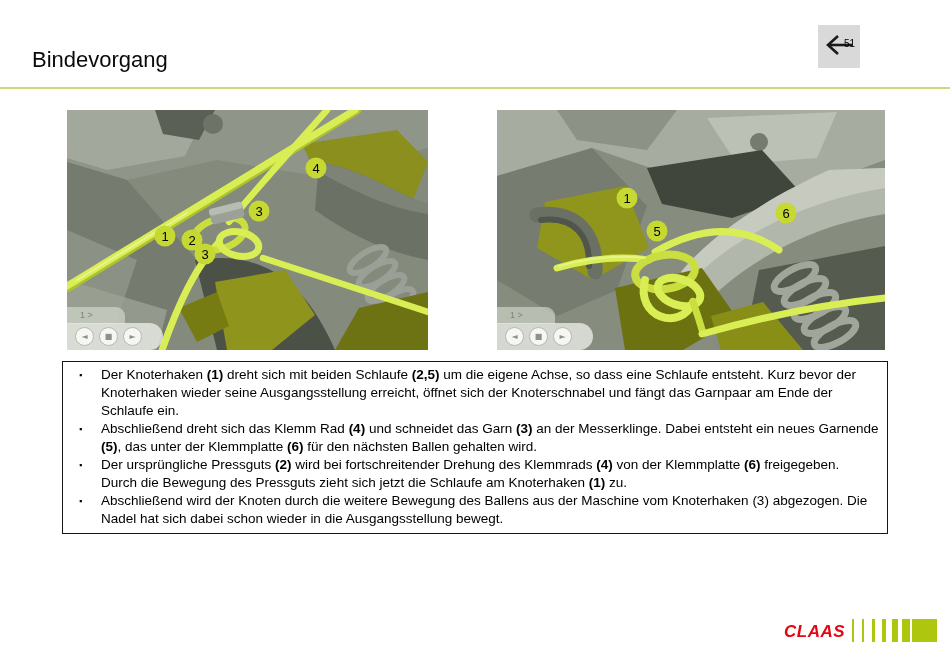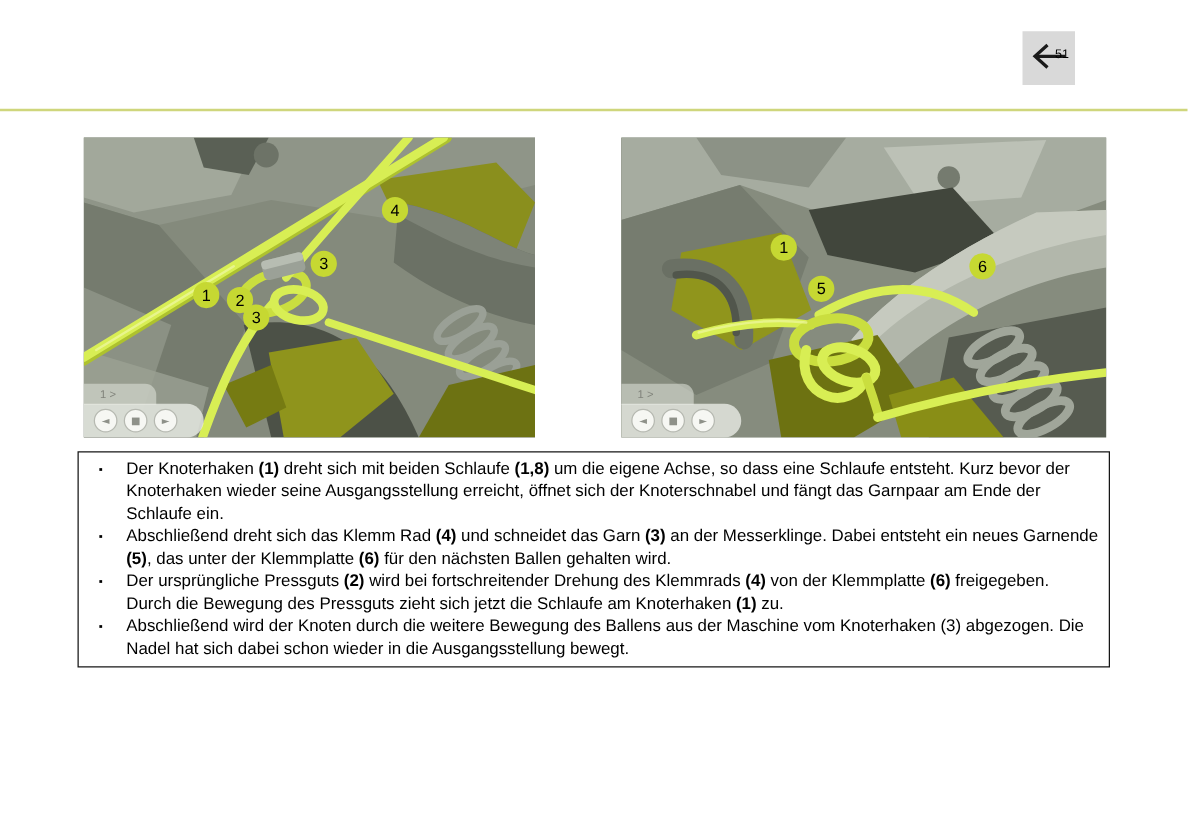--- a/index.html
+++ b/index.html
@@ -47,20 +47,21 @@
   .logo-word{font-size:17px;font-weight:bold;font-style:italic;letter-spacing:0.5px;
              line-height:20px;margin-right:7px;}
   .logo-bars{display:flex;align-items:flex-end;height:23px;}
   .logo-bar{height:23px;}
 </style>
 </head>
 <body>
 
 <div class="slide">
 
+  <div class="title">Bindevorgang</div>
 
   <button class="back-btn">
     <span>
       <svg width="36" height="34" viewBox="0 0 36 34">
         <line x1="31" y1="17" x2="8" y2="17" stroke="#1a1a1a" stroke-width="2.6"></line>
         <polyline points="17,8 7,17 17,26" fill="none" stroke="#1a1a1a" stroke-width="2.6"></polyline>
       </svg>
     </span>
   </button>
   <div class="page-num">51</div>
@@ -175,31 +176,43 @@
         <button class="ctrl-btn">
           <span>►</span>
         </button>
       </div>
     </div>
 
   <div class="textbox">
     <div id="instruction-list">
         <div class="bullet-row">
           <span class="bullet-marker">▪</span>
-          <span class="bullet-text"><span>Der Knoterhaken </span><b>(1)</b><span> dreht sich mit beiden Schlaufe </span><b>(1,8)</b><span> um die eigene Achse, so dass eine Schlaufe entsteht. Kurz bevor der Knoterhaken wieder seine Ausgangsstellung erreicht, öffnet sich der Knoterschnabel und fängt das Garnpaar am Ende der Schlaufe ein.</span></span>
+          <span class="bullet-text"><span>Der Knoterhaken </span><b>(1)</b><span> dreht sich mit beiden Schlaufe </span><b>(2,5)</b><span> um die eigene Achse, so dass eine Schlaufe entsteht. Kurz bevor der Knoterhaken wieder seine Ausgangsstellung erreicht, öffnet sich der Knoterschnabel und fängt das Garnpaar am Ende der Schlaufe ein.</span></span>
         </div>
         <div class="bullet-row">
           <span class="bullet-marker">▪</span>
           <span class="bullet-text"><span>Abschließend dreht sich das Klemm Rad </span><b>(4)</b><span> und schneidet das Garn </span><b>(3)</b><span> an der Messerklinge. Dabei entsteht ein neues Garnende </span><b>(5)</b><span>, das unter der Klemmplatte </span><b>(6)</b><span> für den nächsten Ballen gehalten wird.</span></span>
         </div>
         <div class="bullet-row">
           <span class="bullet-marker">▪</span>
           <span class="bullet-text"><span>Der ursprüngliche Pressguts </span><b>(2)</b><span> wird bei fortschreitender Drehung des Klemmrads </span><b>(4)</b><span> von der Klemmplatte </span><b>(6)</b><span> freigegeben. Durch die Bewegung des Pressguts zieht sich jetzt die Schlaufe am Knoterhaken </span><b>(1)</b><span> zu.</span></span>
         </div>
         <div class="bullet-row">
           <span class="bullet-marker">▪</span>
           <span class="bullet-text"><span>Abschließend wird der Knoten durch die weitere Bewegung des Ballens aus der Maschine vom Knoterhaken (3) abgezogen. Die Nadel hat sich dabei schon wieder in die Ausgangsstellung bewegt.</span></span>
         </div>
       </div>
   </div>
 
+  <div class="logo">
+    <span class="logo-word" style="color: rgb(227, 6, 19);">CLAAS</span>
+    <span class="logo-bars" id="logo-bars">
+        <span class="logo-bar" style="width: 2px; margin-left: 0px; background: rgb(174, 198, 13);"></span>
+        <span class="logo-bar" style="width: 2px; margin-left: 8px; background: rgb(174, 198, 13);"></span>
+        <span class="logo-bar" style="width: 3px; margin-left: 8px; background: rgb(174, 198, 13);"></span>
+        <span class="logo-bar" style="width: 4px; margin-left: 7px; background: rgb(174, 198, 13);"></span>
+        <span class="logo-bar" style="width: 6px; margin-left: 6px; background: rgb(174, 198, 13);"></span>
+        <span class="logo-bar" style="width: 8px; margin-left: 4px; background: rgb(174, 198, 13);"></span>
+        <span class="logo-bar" style="width: 25px; margin-left: 2px; background: rgb(174, 198, 13);"></span>
+      </span>
+  </div>
 
 </div>
 
 </body></html>

